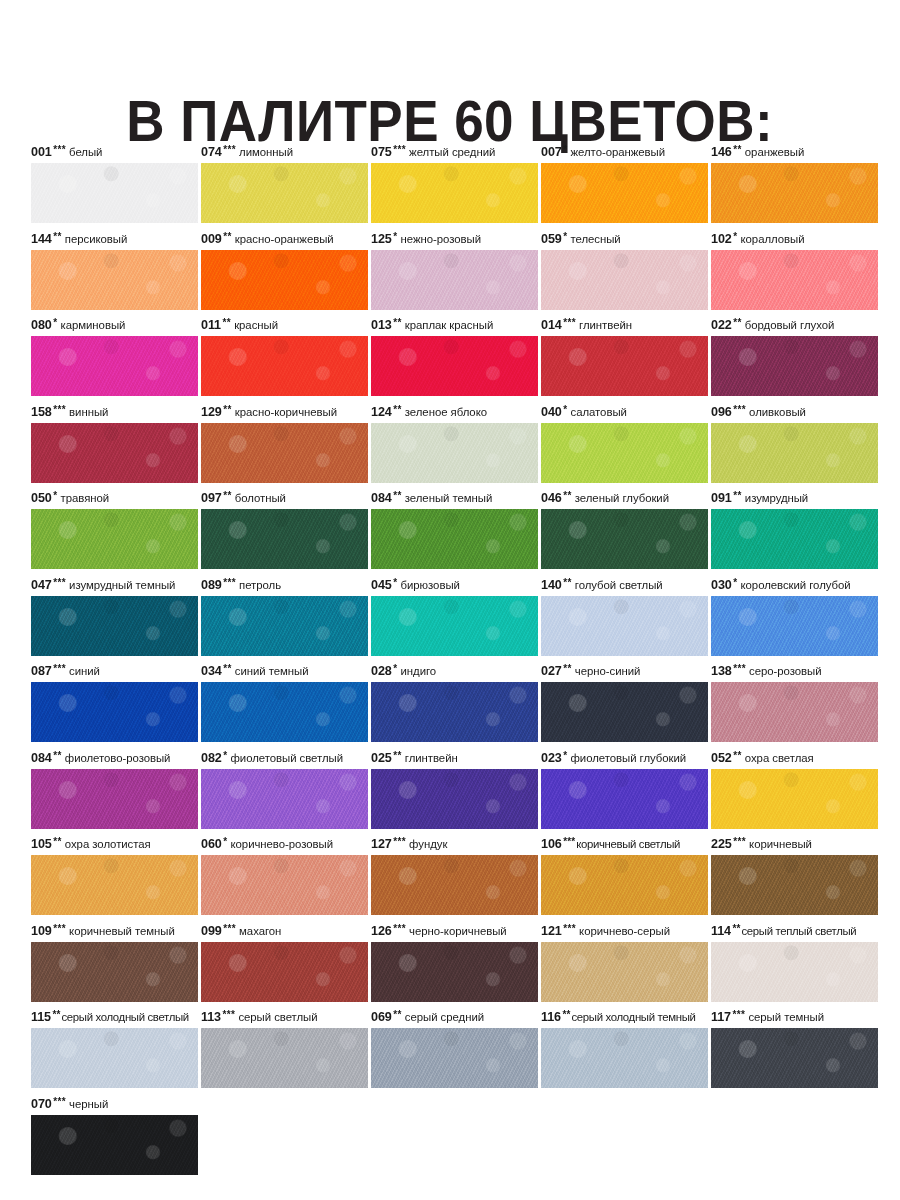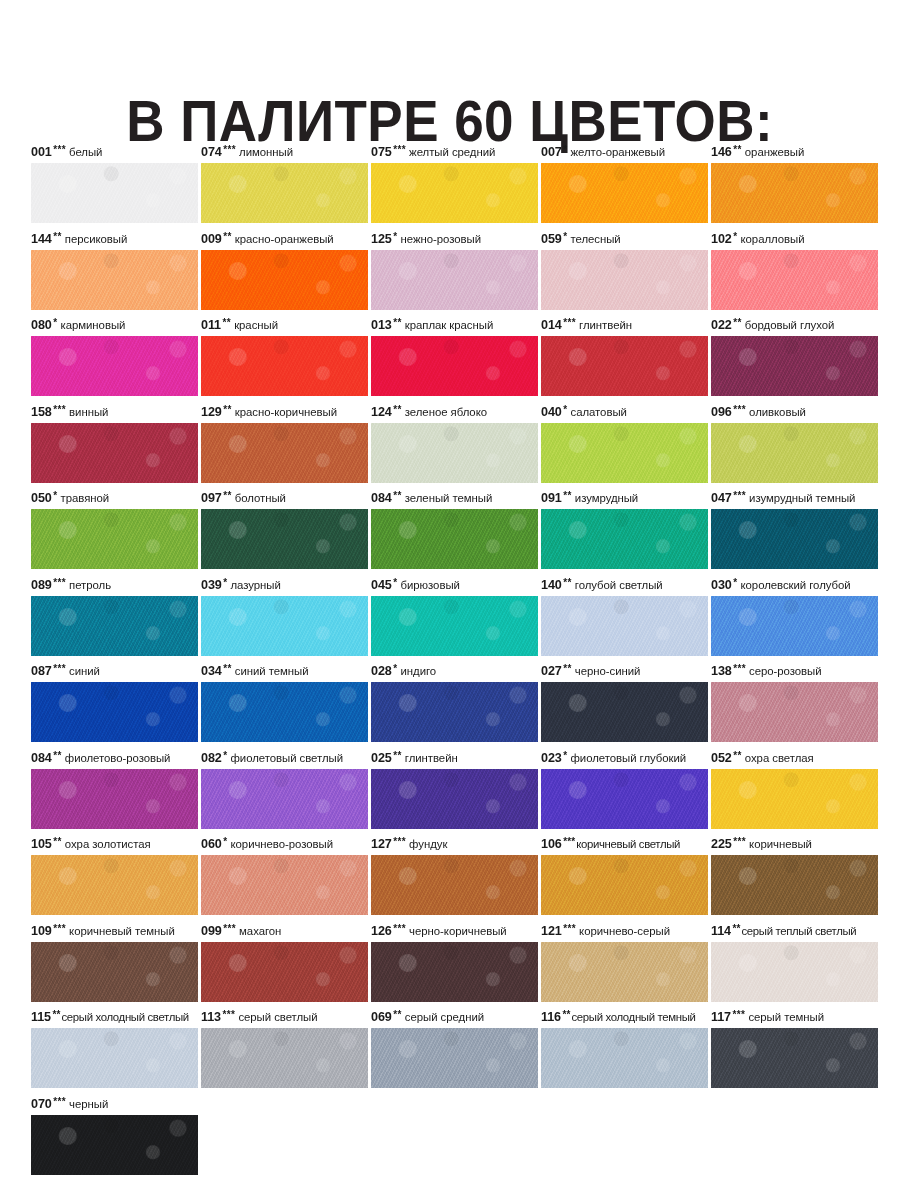--- a/index.html
+++ b/index.html
@@ -212,36 +212,36 @@
       </div>
       <div class="cell">
         <div class="cell-label"><span class="code">097</span><span class="stars">**</span><span class="cname">болотный</span></div>
         <div class="swatch" style="background-color: rgb(37, 81, 60);"></div>
       </div>
       <div class="cell">
         <div class="cell-label"><span class="code">084</span><span class="stars">**</span><span class="cname">зеленый темный</span></div>
         <div class="swatch" style="background-color: rgb(78, 142, 46);"></div>
       </div>
       <div class="cell">
+        <div class="cell-label"><span class="code">046</span><span class="stars">**</span><span class="cname">зеленый глубокий</span></div>
+        <div class="swatch" style="background-color: rgb(42, 83, 56);"></div>
+      </div>
+      <div class="cell">
         <div class="cell-label"><span class="code">091</span><span class="stars">**</span><span class="cname">изумрудный</span></div>
         <div class="swatch" style="background-color: rgb(14, 165, 128);"></div>
       </div>
       <div class="cell">
         <div class="cell-label"><span class="code">047</span><span class="stars">***</span><span class="cname">изумрудный темный</span></div>
         <div class="swatch" style="background-color: rgb(10, 84, 104);"></div>
       </div>
       <div class="cell">
         <div class="cell-label"><span class="code">089</span><span class="stars">***</span><span class="cname">петроль</span></div>
         <div class="swatch" style="background-color: rgb(11, 118, 145);"></div>
       </div>
       <div class="cell">
-        <div class="cell-label"><span class="code">039</span><span class="stars">*</span><span class="cname">лазурный</span></div>
-        <div class="swatch" style="background-color: rgb(88, 210, 234);"></div>
-      </div>
-      <div class="cell">
         <div class="cell-label"><span class="code">045</span><span class="stars">*</span><span class="cname">бирюзовый</span></div>
         <div class="swatch" style="background-color: rgb(16, 187, 168);"></div>
       </div>
       <div class="cell">
         <div class="cell-label"><span class="code">140</span><span class="stars">**</span><span class="cname">голубой светлый</span></div>
         <div class="swatch" style="background-color: rgb(192, 207, 230);"></div>
       </div>
       <div class="cell">
         <div class="cell-label"><span class="code">030</span><span class="stars">*</span><span class="cname">королевский голубой</span></div>
         <div class="swatch" style="background-color: rgb(77, 139, 224);"></div>

